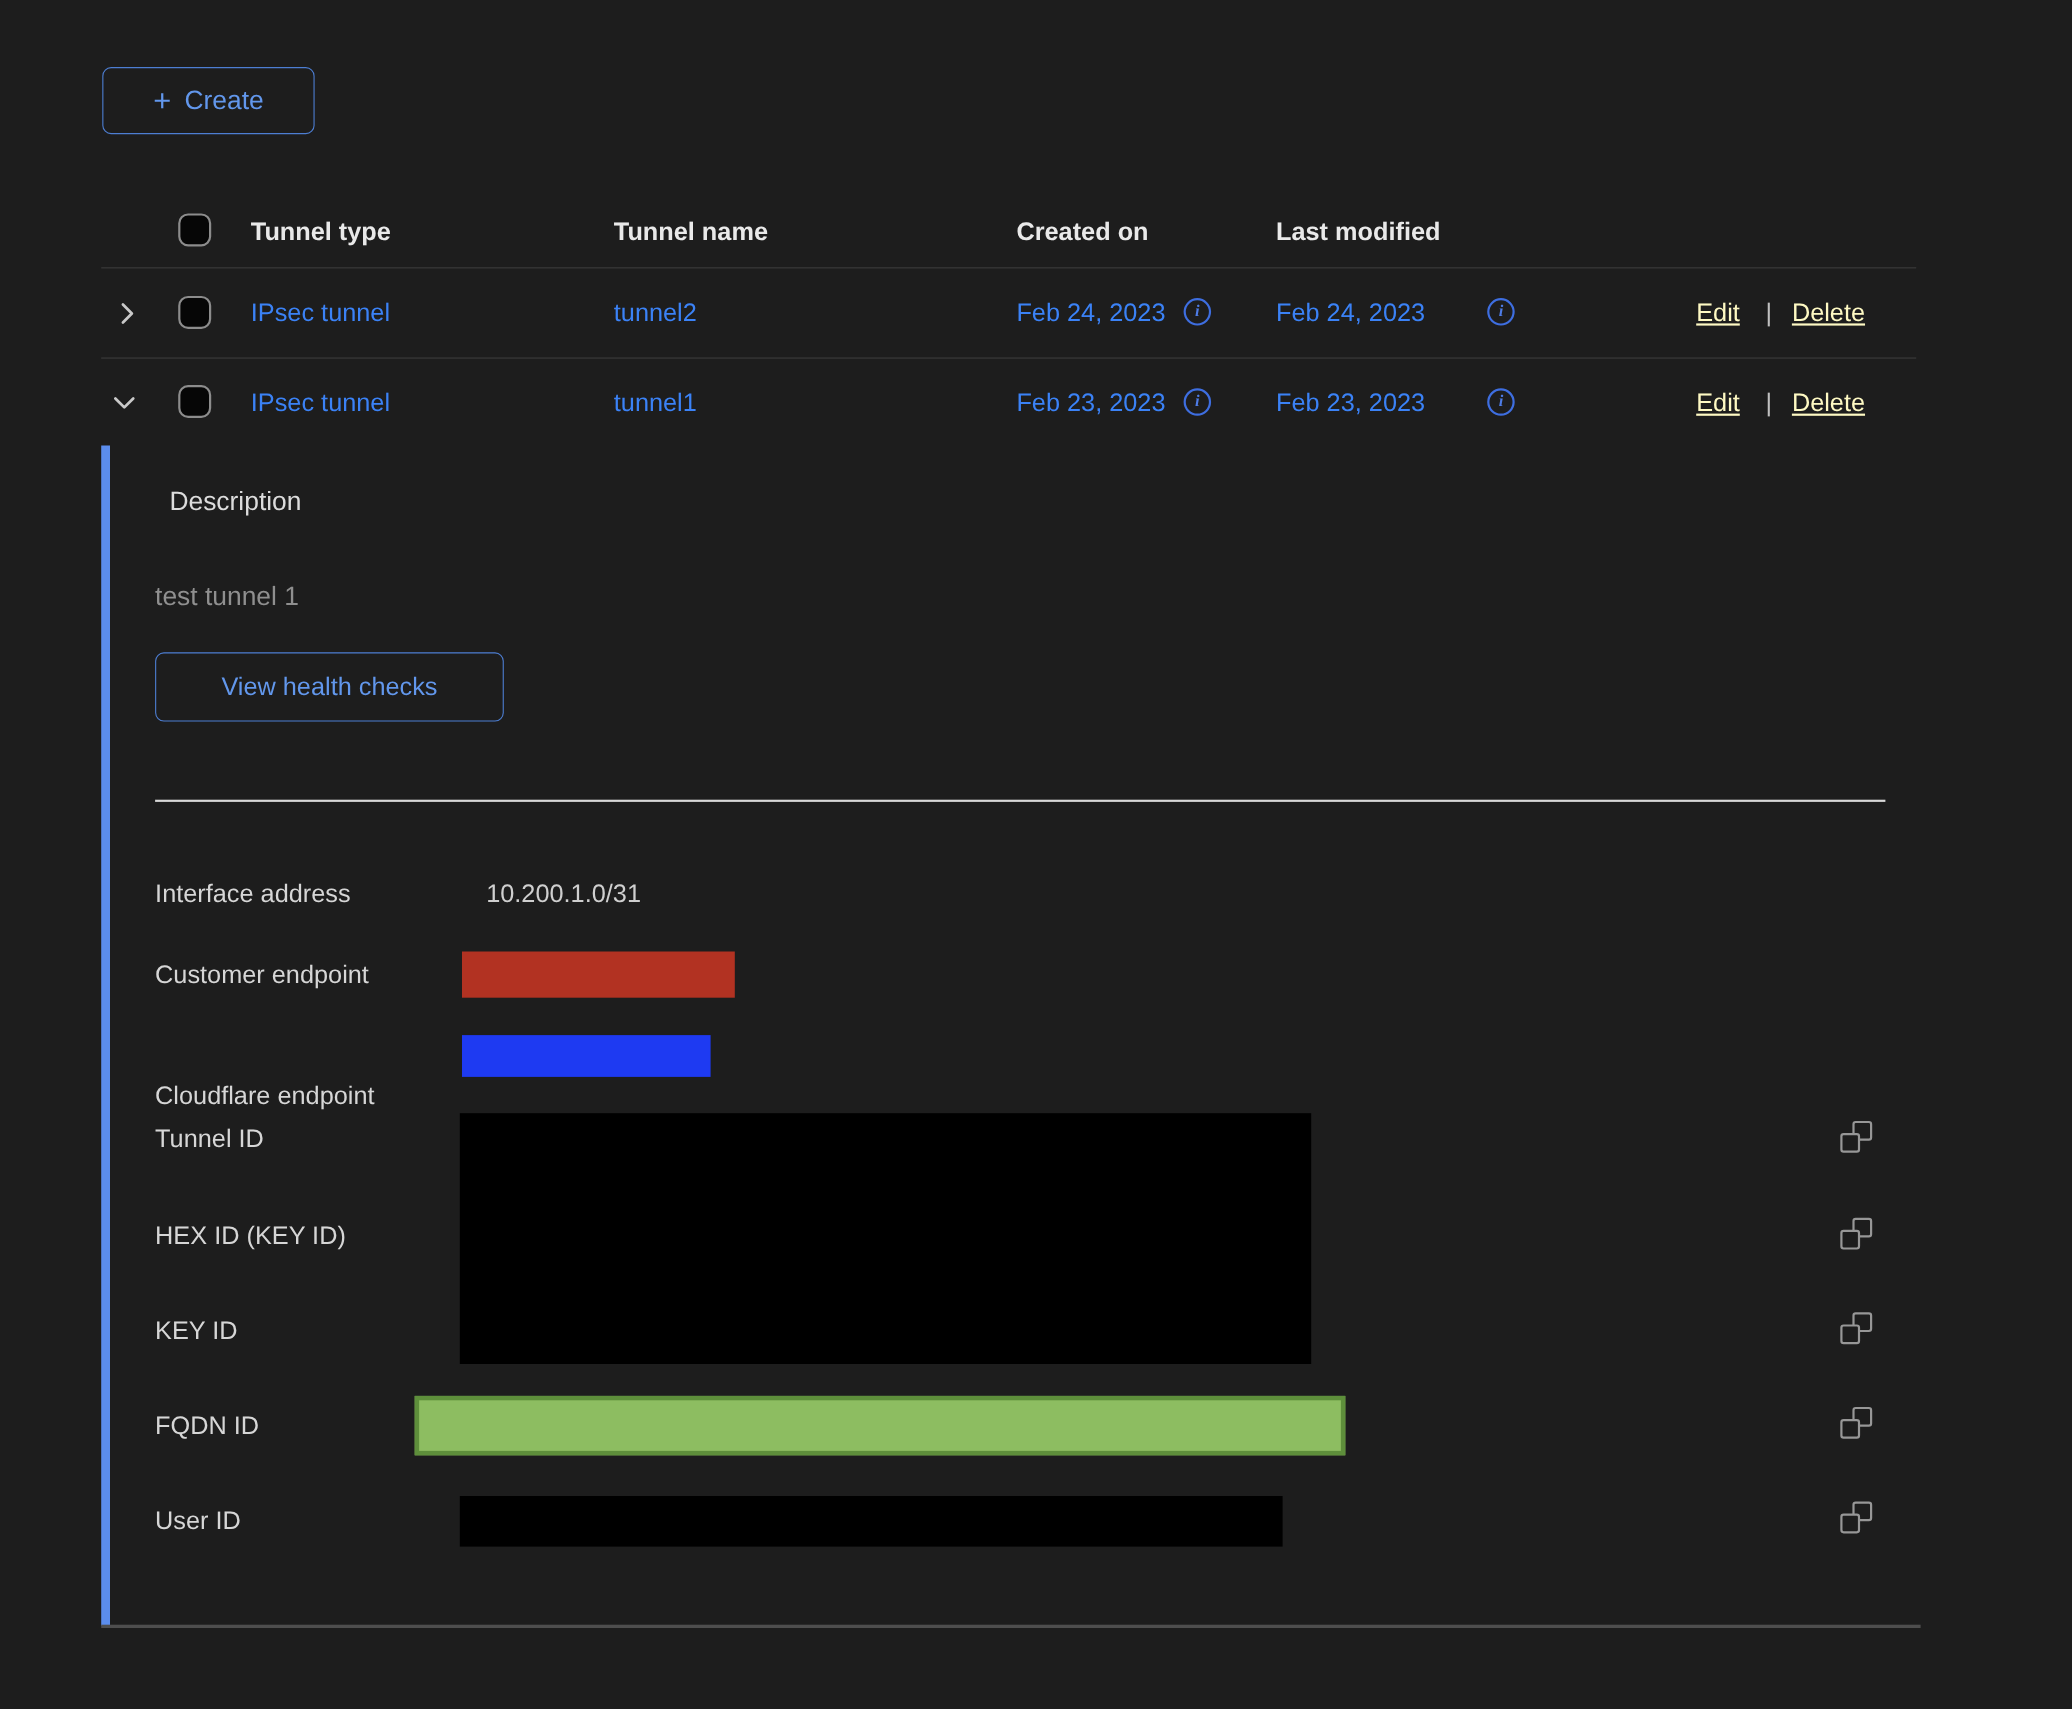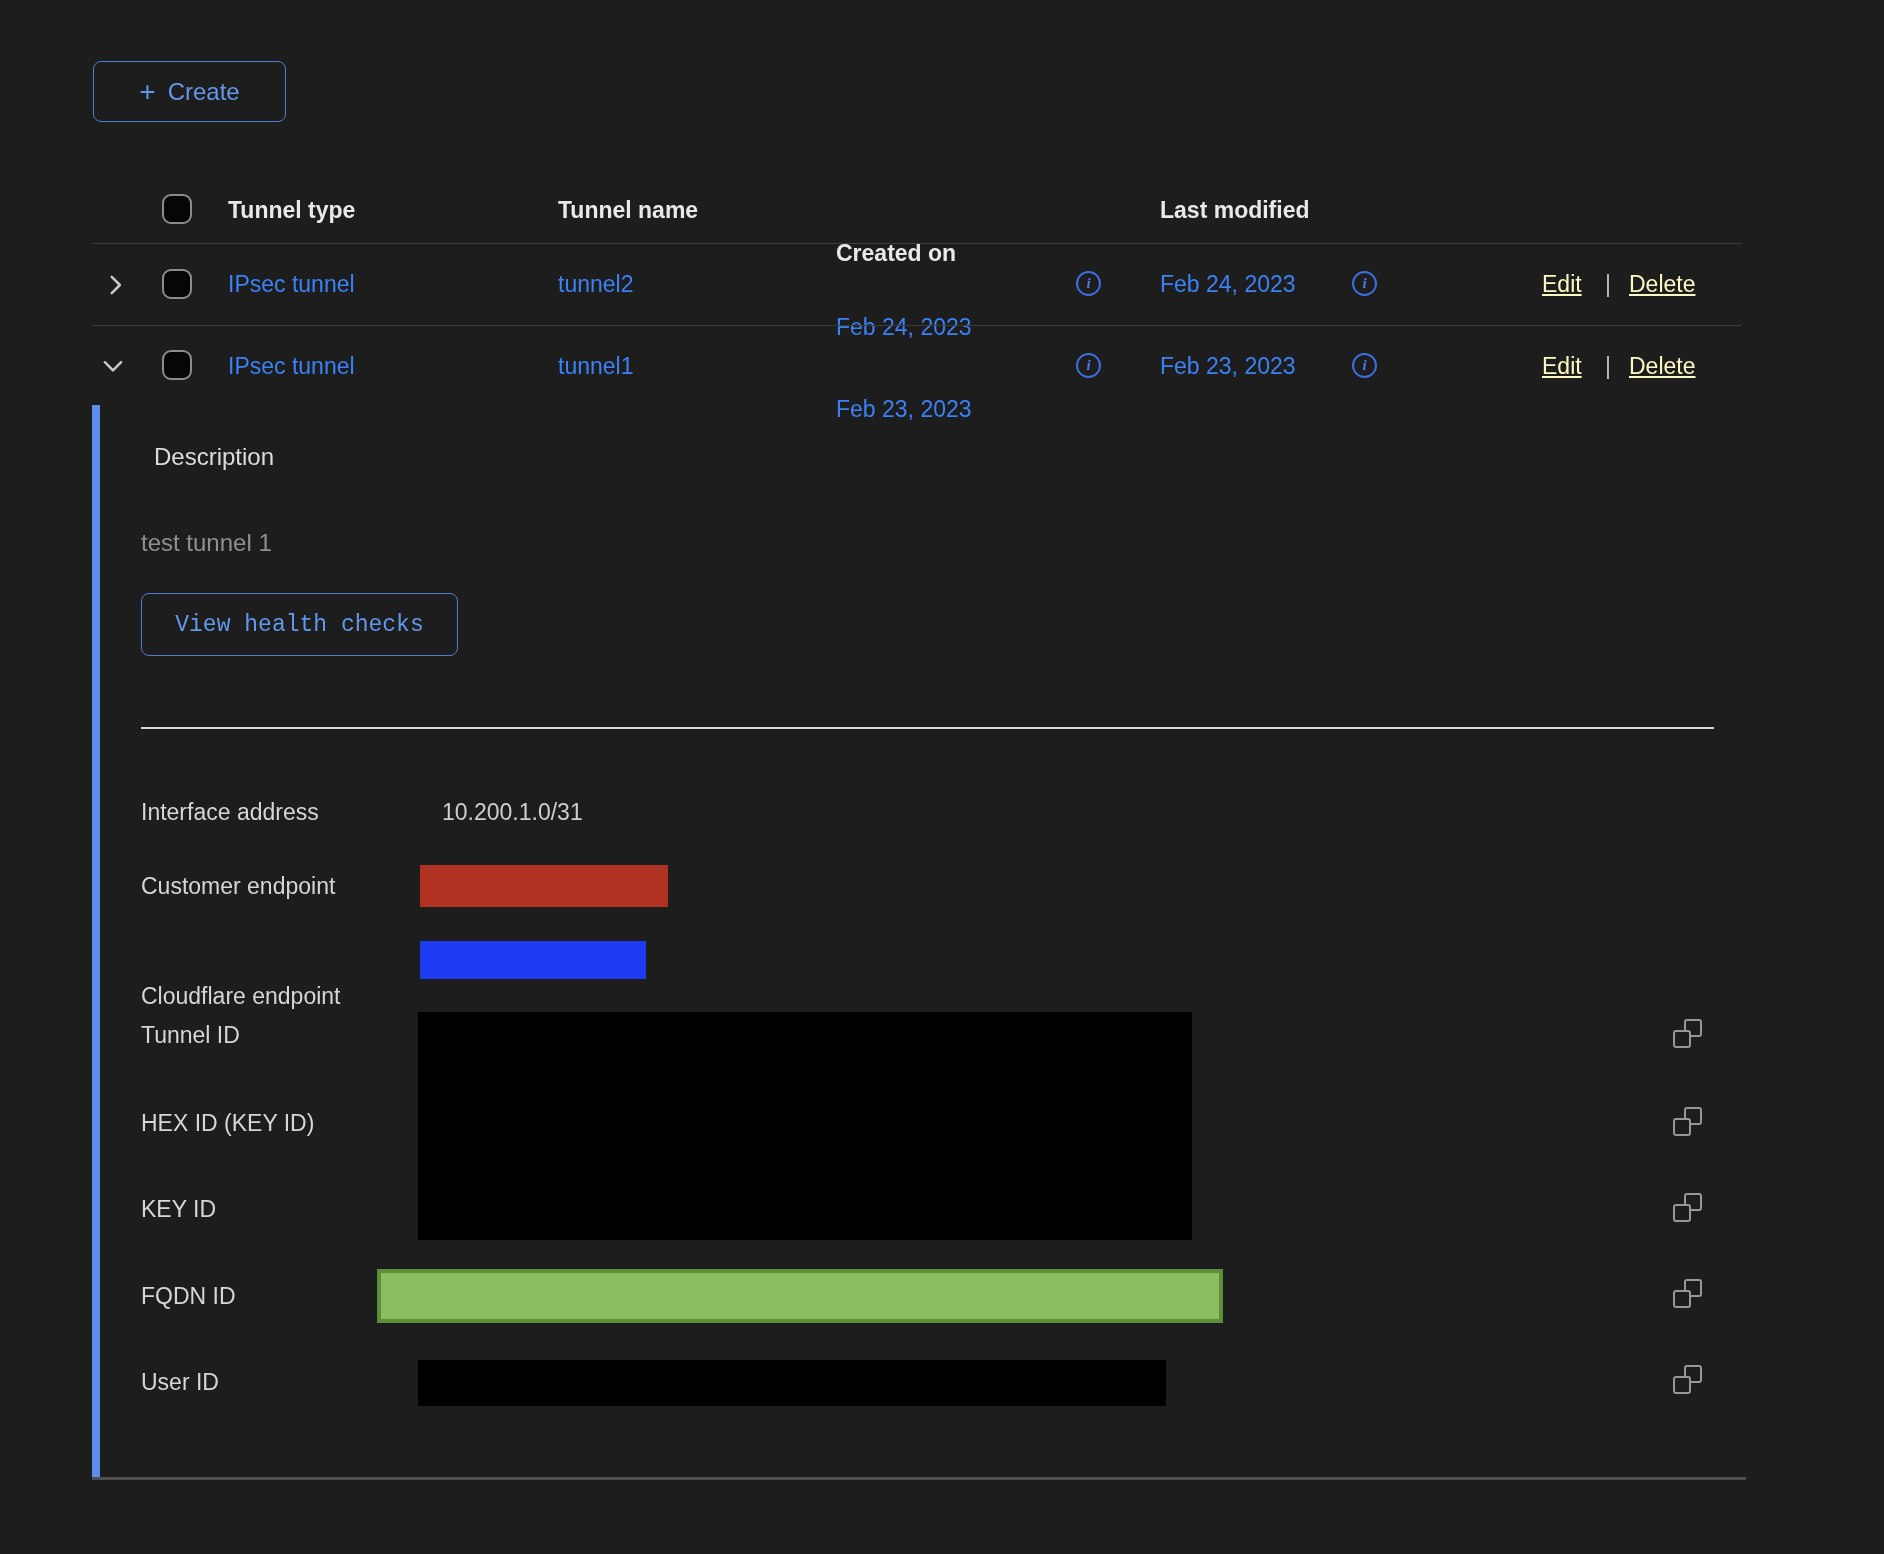--- a/index.html
+++ b/index.html
@@ -16,21 +16,21 @@
 
   
   .thead, .trow { position:absolute; left:0; width:1884px; }
   .thead { top:175px; height:68px; }
   .trow.r1 { top:243px; height:82px; }
   .trow.r2 { top:325px; height:80px; }
   .cell { position:absolute; font-size:23px; line-height:30px; color:#3b82f6; white-space:nowrap; }
   .thead .cell { font-weight:700; color:#e9e9e9; }
   .c-type { left:228px; }
   .c-name { left:558px; }
-  .c-created { left:836px;margin-top:43px; }
+  .c-created { left:924px; }
   .c-modified { left:1160px; }
   .thead .cell { top:20px; }
   .trow .cell { top:26px; }
 
   .divider { position:absolute; left:92px; width:1650px; height:1px; background:#3c3c3c; }
   .div-1 { top:243px; } .div-2 { top:325px; }
 
   .checkbox { position:absolute; left:162px; width:30px; height:30px;
     border:2px solid #8c8c8c; border-radius:9px; background:#060606; cursor:pointer; }
   .thead .checkbox { top:19px; }
@@ -55,21 +55,21 @@
   .a-sep { position:absolute; top:26px; left:1605px; font-size:23px; line-height:30px;
     color:#c0c0c0; text-decoration:none; }
 
   
   .panel { position:absolute; left:92px; top:405px; width:1650px; height:1073px;
     border-left:8px solid #5b8ded; }
   .desc-label { position:absolute; left:41px; top:38px; font-size:24px; color:#dcdcdc;margin-left:13px; }
   .desc-value { position:absolute; left:41px; top:124px; font-size:24px; color:#8f8f8f; }
   .health-btn { position:absolute; left:41px; top:188px; width:317px; height:63px;
     background:transparent; border:1px solid #4d7ed2; border-radius:8px;
-    color:#6297ec; font-size:23px; font-family:Liberation Mono, monospace; cursor:pointer; }
+    color:#6297ec; font-size:23px; font-family:Liberation Sans, sans-serif; cursor:pointer; }
   .panel-divider { position:absolute; left:41px; top:322px; width:1573px; height:2px; background:#d8d8d8; }
 
   .flabel { position:absolute; left:41px; font-size:23px; line-height:30px; color:#d6d6d6; white-space:nowrap; }
   .fvalue { position:absolute; left:342px; font-size:23px; line-height:30px; color:#cfcfcf; white-space:nowrap; }
   .l0,.v0 { top:392px; }
   .l1 { top:466px; } .l2 { top:540px;margin-top:36px; } .l3 { top:615px; }
   .l4 { top:703px; } .l5 { top:789px; } .l6 { top:876px; } .l7 { top:962px; }
 
   .redact { position:absolute; }
   .box-red   { left:320px; top:460px; width:248px; height:42px; }

